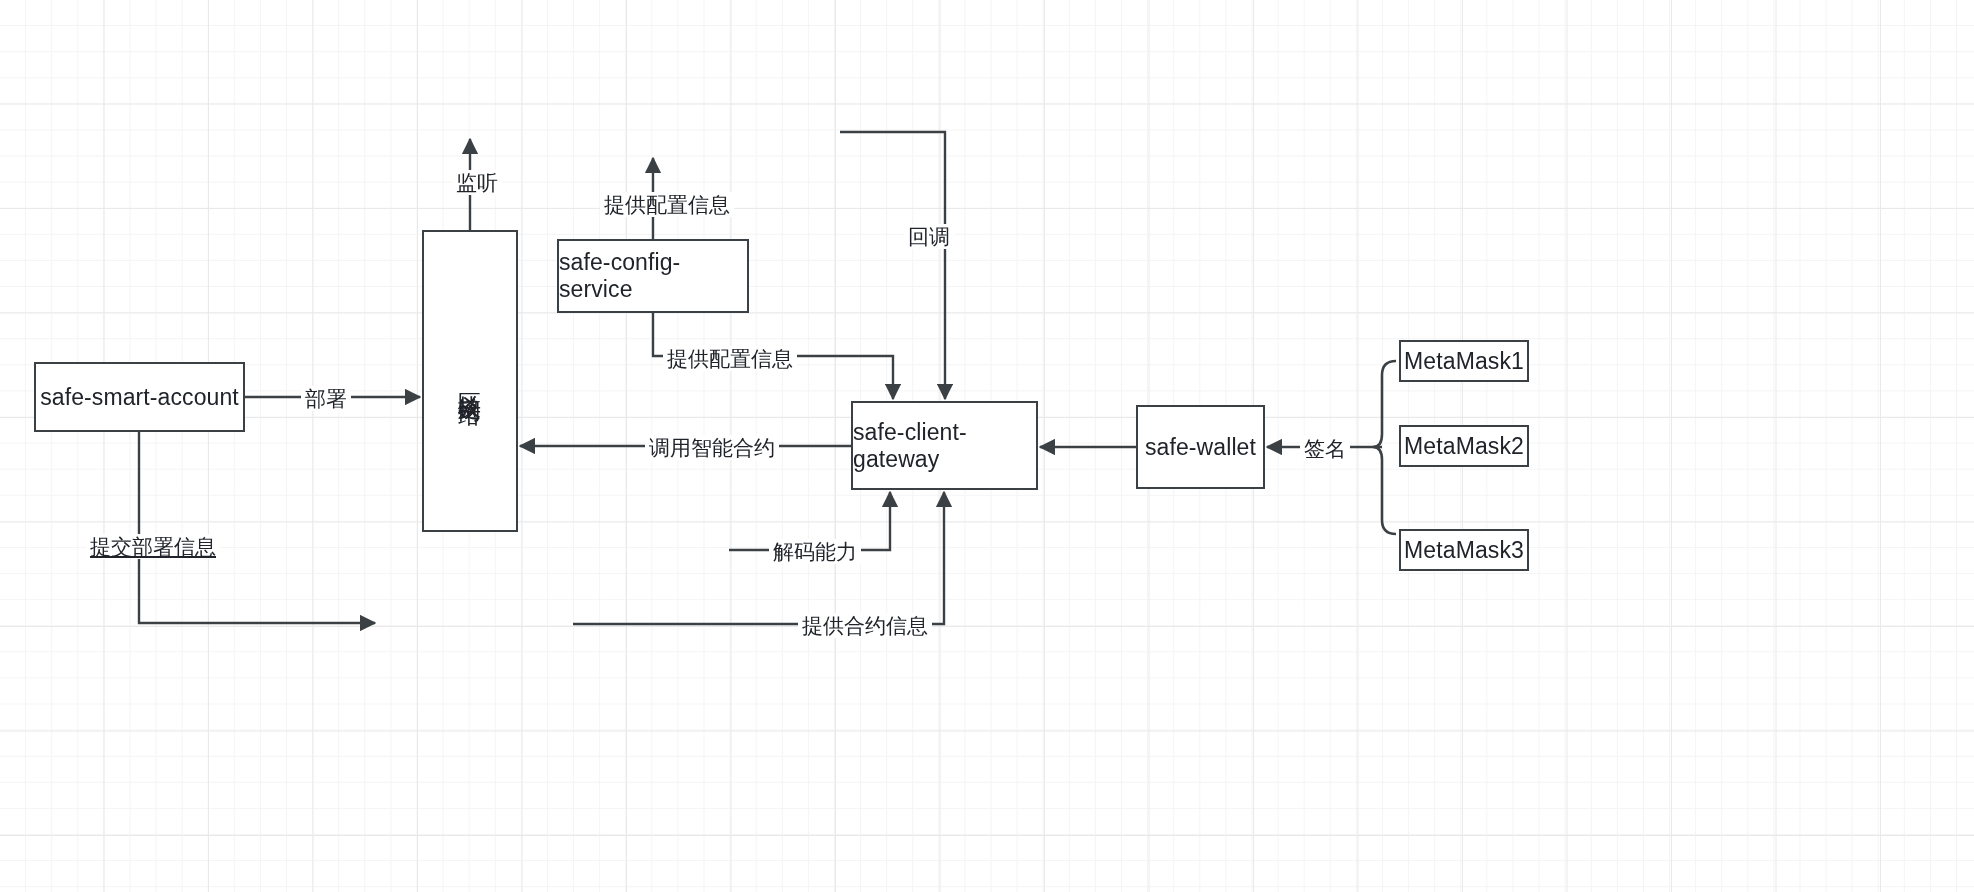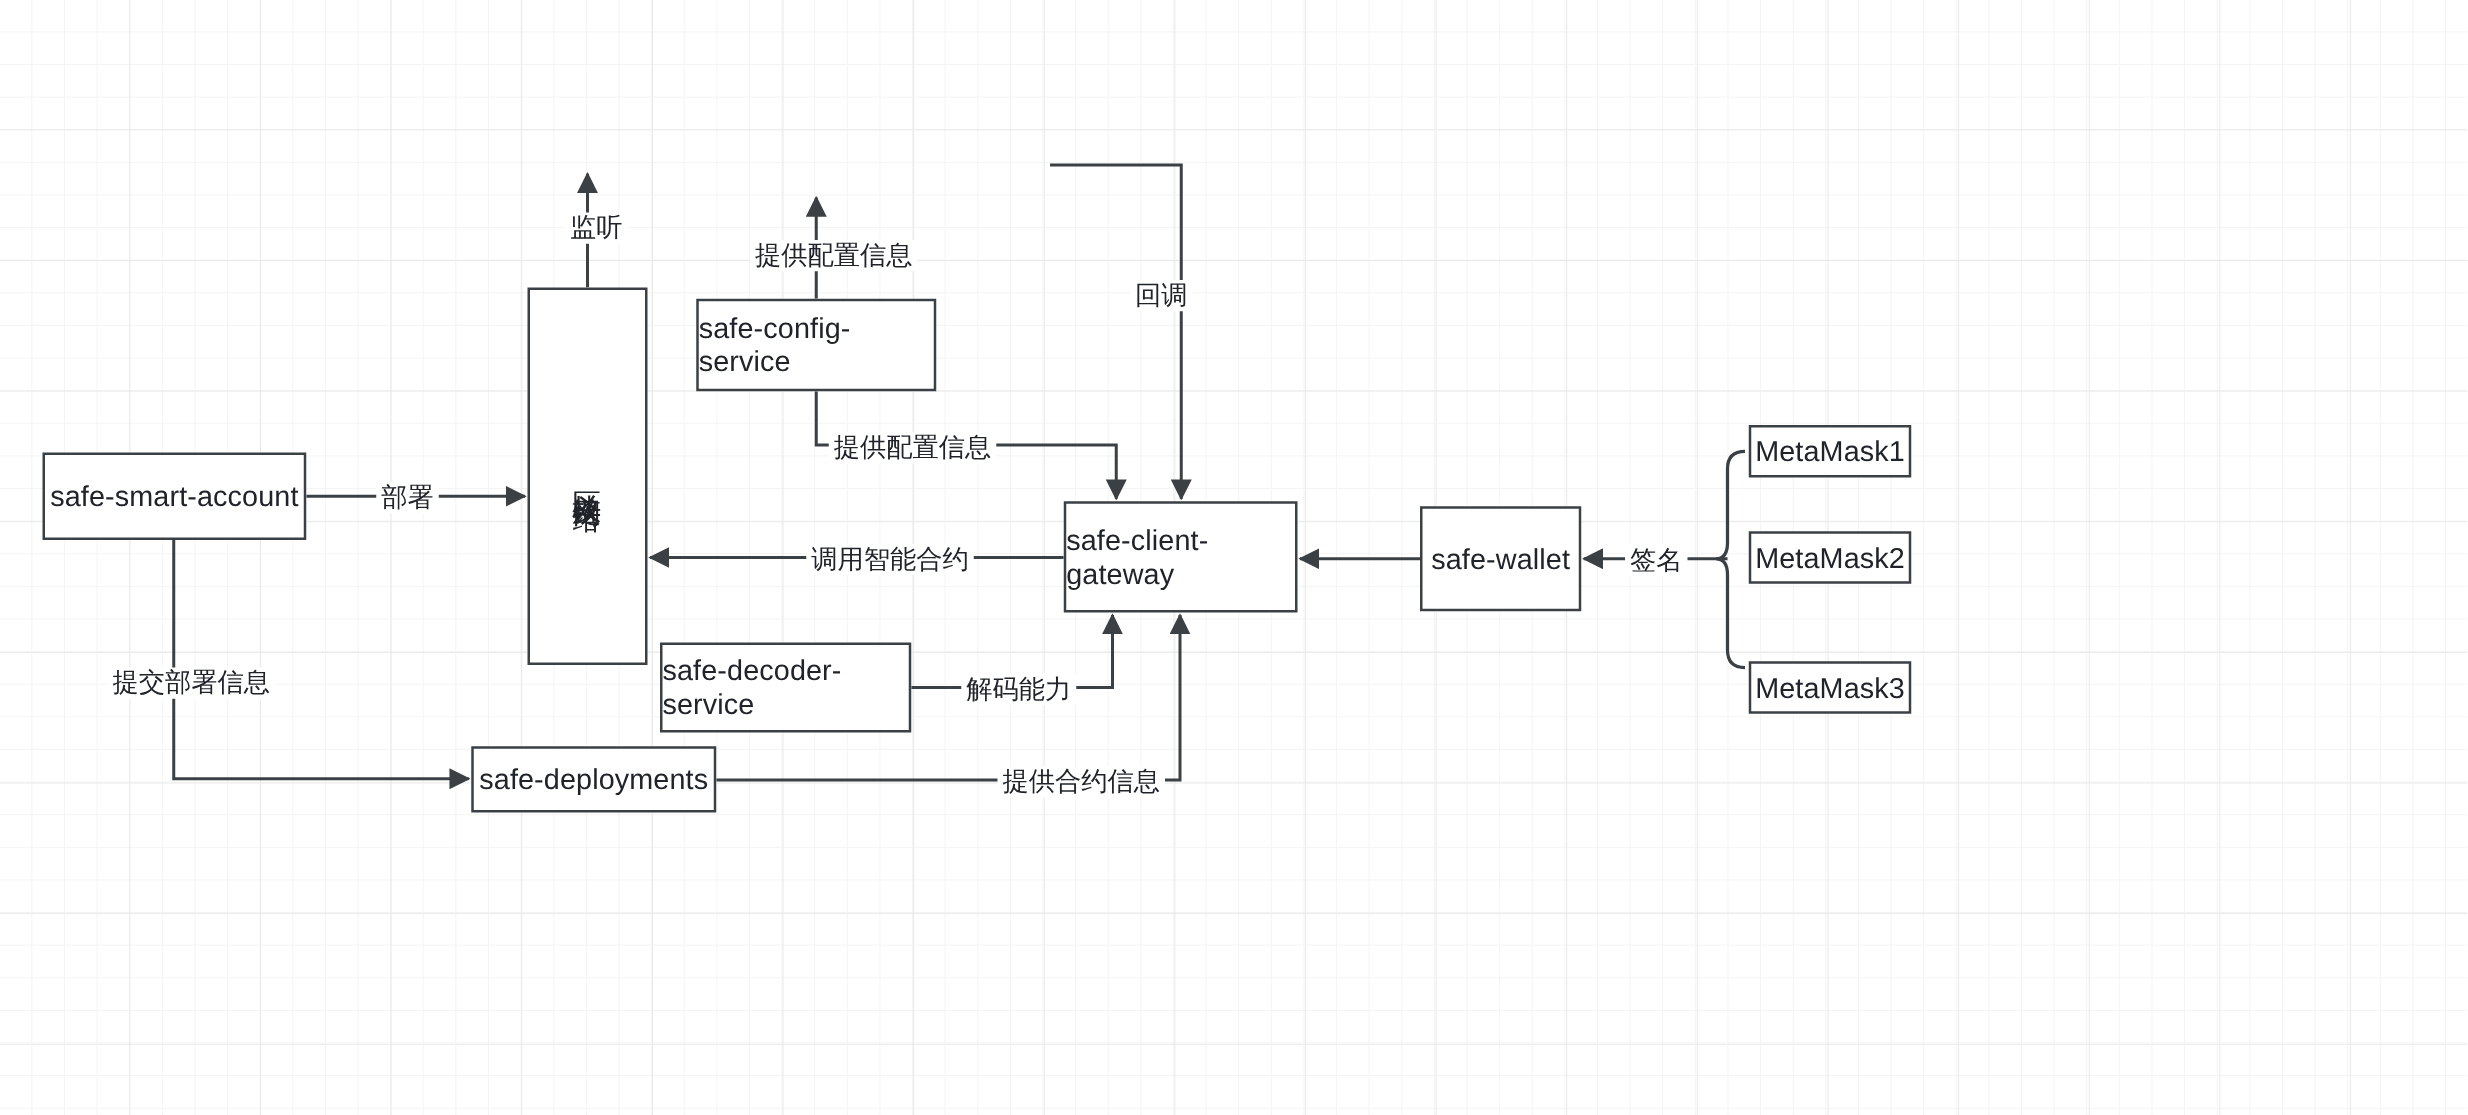--- a/index.html
+++ b/index.html
@@ -126,27 +126,21 @@
   </div>
 
   <div class="node" style="left:851px; top:401px; width:187px; height:89px;">
     <span>safe-client-gateway</span>
   </div>
 
   <div class="node" style="left:1136px; top:405px; width:129px; height:84px;">
     <span>safe-wallet</span>
   </div>
 
-  <div class="node" style="left:528px; top:514px; width:201px; height:72px;">
-    <span>safe-decoder-service</span>
-  </div>
 
-  <div class="node" style="left:377px; top:597px; width:196px; height:53px;">
-    <span>safe-deployments</span>
-  </div>
 
   <div class="node" style="left:1399px; top:340px; width:130px; height:42px;">
     <span>MetaMask1</span>
   </div>
 
   <div class="node" style="left:1399px; top:425px; width:130px; height:42px;">
     <span>MetaMask2</span>
   </div>
 
   <div class="node" style="left:1399px; top:513px; width:130px; height:42px;margin-top:16px;">
@@ -162,17 +156,17 @@
   <div class="edge-label" style="left:663px; top:346px;"><span>提供配置信息</span></div>
 
   <div class="edge-label" style="left:301px; top:386px;"><span>部署</span></div>
 
   <div class="edge-label" style="left:645px; top:435px;"><span>调用智能合约</span></div>
 
   <div class="edge-label" style="left:1300px; top:436px;"><span>签名</span></div>
 
   <div class="edge-label" style="left:769px; top:539px;"><span>解码能力</span></div>
 
-  <div class="edge-label" style="left:86px; top:534px;"><span>提交部署信息</span></div>
+  <div class="edge-label" style="left:86px; top:534px;text-decoration:underline;"><span>提交部署信息</span></div>
 
   <div class="edge-label" style="left:798px; top:613px;"><span>提供合约信息</span></div>
 
 </div>
 
 </body></html>

